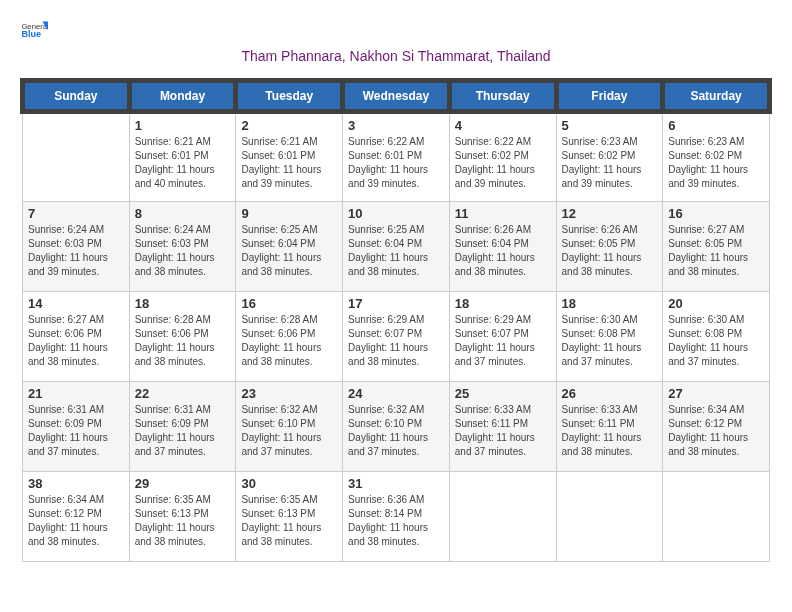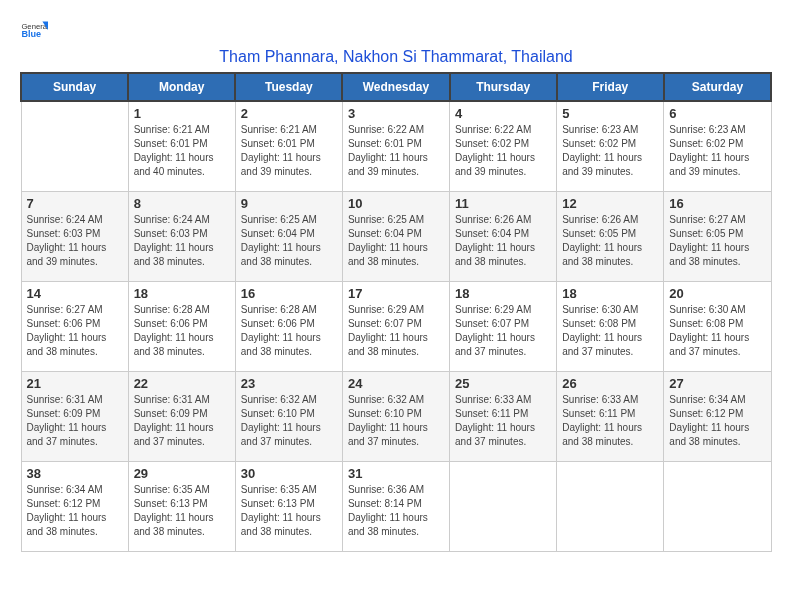--- a/index.html
+++ b/index.html
@@ -26,37 +26,37 @@
       height: 28px;
     }
     .month-title {
       font-size: 32px;
       font-weight: bold;
       color: #333;
       text-align: right;
     }
     .subtitle {
       text-align: center;
-      font-size: 16px;
-      color: #1d4ed8;
-      margin-bottom: 6px;
+      font-size: 14px;
+      color: #701a75;
+      margin-bottom: 14px;
     }
     table {
       width: 100%;
       border-collapse: collapse;
       font-size: 10px;
     }
     thead tr th {
       background-color: #2e6db4;
       color: white;
       text-align: center;
       padding: 6px 4px;
       font-size: 12px;
       font-weight: bold;
-      border: 2px solid #404040;
+      border: 5px solid #404040;
     }
     tbody tr td {
       border: 1px solid #ccc;
       vertical-align: top;
       padding: 4px 5px;
       width: calc(100% / 7);
       min-height: 80px;
       height: 90px;
     }
     .day-number {

